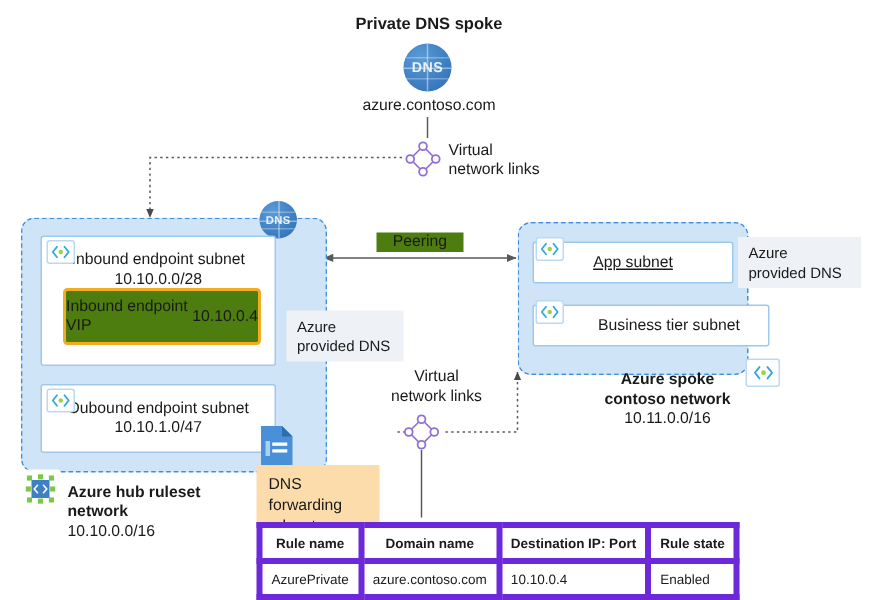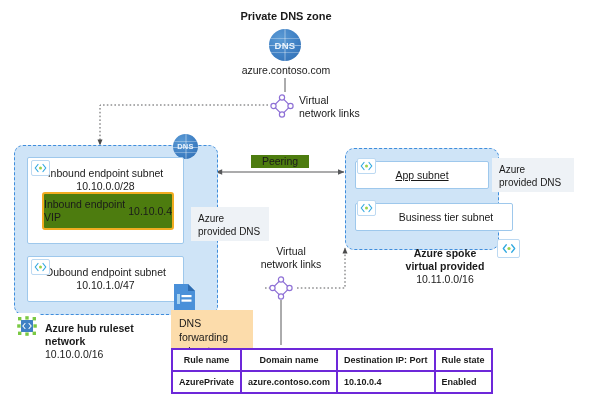--- a/index.html
+++ b/index.html
@@ -198,31 +198,31 @@
   }
 
   
   table.rules {
     position: absolute;
     border-collapse: collapse;
     font-size: 9px;
     background: #ffffff;
   }
   table.rules th, table.rules td {
-    border: 2px solid #6d28d9;
+    border: 4px solid #6d28d9;
     padding: 5px 6px;
     text-align: left;
     white-space: nowrap;
     color: #1a1a1a;
   }
   table.rules th {
     font-weight: bold;
     text-align: center;
   }
-  table.rules td { font-weight: bold; }
+  table.rules td { font-weight: normal; }
 
   .lbl-float {
     position: absolute;
     font-size: 10.5px;
     line-height: 13px;
     color: #1a1a1a;
     background: #4d7c0f;
   }
   .lbl-float.nobg { background: transparent; }
   .net-label {
@@ -259,21 +259,21 @@
 
     <line x1="216" y1="172" x2="344" y2="172" stroke="#58595b" stroke-width="1.1" marker-start="url(#arrStart)" marker-end="url(#arrEnd)"></line>
 
     <polyline points="297,288 345,288 345,248" fill="none" stroke="#58595b" stroke-width="1" stroke-dasharray="1.6,2.2" marker-end="url(#arrEndT)"></polyline>
 
     <line x1="281" y1="300" x2="281" y2="345" stroke="#58595b" stroke-width="1"></line>
 
     <polyline points="265,288 272,288" fill="none" stroke="#58595b" stroke-width="1" stroke-dasharray="1.6,2.2"></polyline>
   </svg>
 
-  <div class="title-bold" style="left:216px; top:10px; width:140px;">Private DNS zone</div>
+  <div class="title-bold" style="left:216px; top:10px; width:140px;">Private DNS spoke</div>
 
   <div class="dns-globe" style="left:269px; top:29px; width:32px; height:32px; font-size:9.5px;">
     <span class="meridian"></span>
       <span class="eq"></span>
     <span class="eq2"></span>
       <span class="eq3"></span>
     <span class="lbl">DNS</span>
   </div>
 
   <div class="plain" style="left:215px; top:64px; width:142px;">azure.contoso.com</div>
@@ -397,21 +397,21 @@
   <div class="spoke-chip" style="left:497px; top:239px;">
     <svg width="14" height="11" viewBox="0 0 13 10">
       <path d="M4,1.5 L1.2,5 L4,8.5" fill="none" stroke="#31a9e0" stroke-width="1.2" stroke-linecap="round" stroke-linejoin="round"></path>
       <path d="M9,1.5 L11.8,5 L9,8.5" fill="none" stroke="#31a9e0" stroke-width="1.2" stroke-linecap="round" stroke-linejoin="round"></path>
       <circle cx="6.5" cy="5" r="1.5" fill="#9bd24a"></circle>
     </svg>
   </div>
 
   <div class="net-label" style="left:395px; top:247px; width:100px; text-align:center;">
     <b>Azure spoke</b><br>
-    <b>virtual provided</b><br>
+    <b>contoso network</b><br>
     <span>10.11.0.0/16</span>
   </div>
 
   <div class="lbl-float nobg" style="left:243px; top:245px; width:96px; text-align:center;">
     <div>Virtual</div>
     <div>network links</div>
   </div>
   <div class="links-icon" style="left:267px; top:274px;">
     <svg width="28" height="28" viewBox="0 0 28 28">
       <g stroke="#8f71d6" stroke-width="1.1" fill="none">

